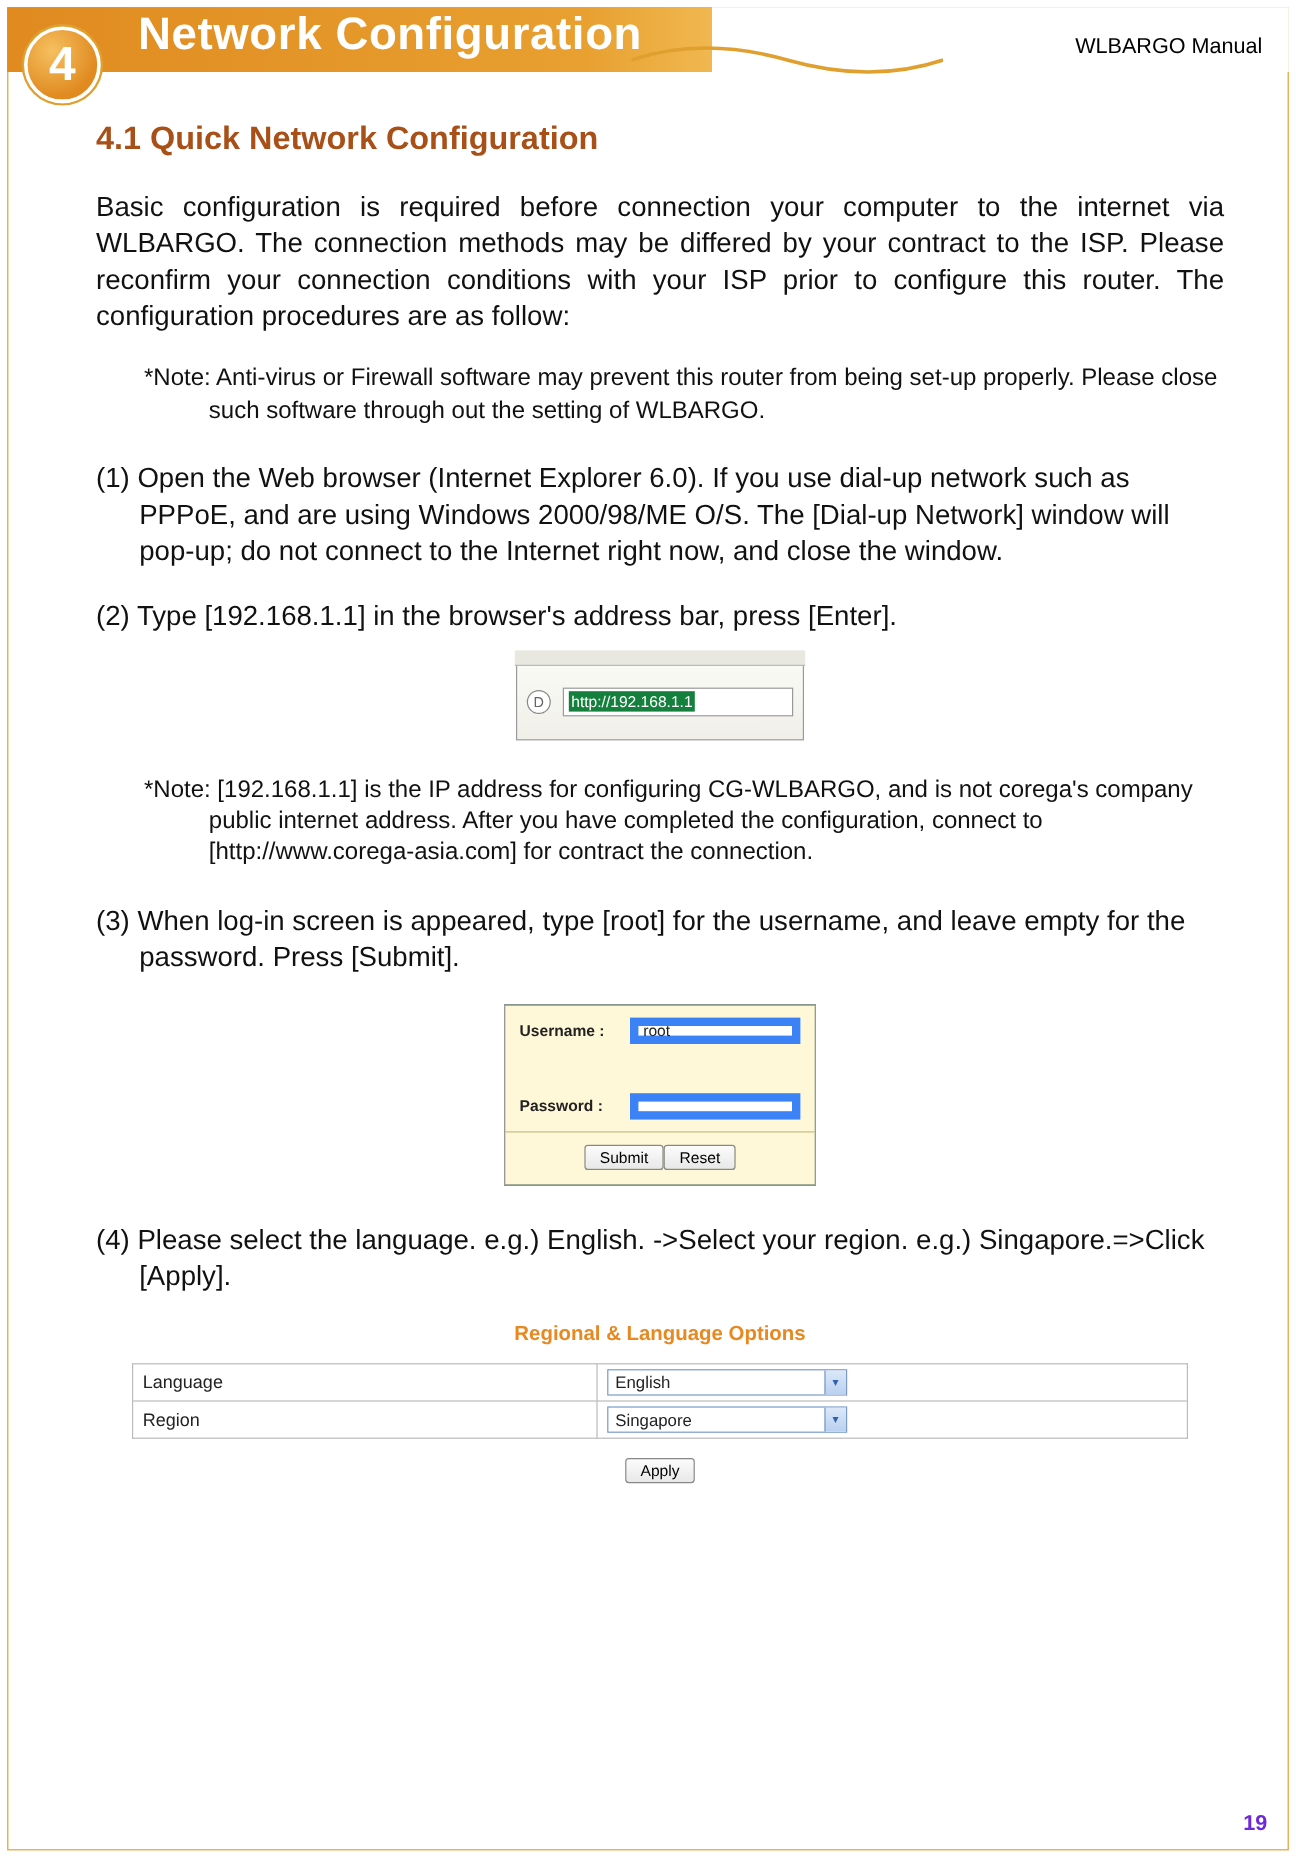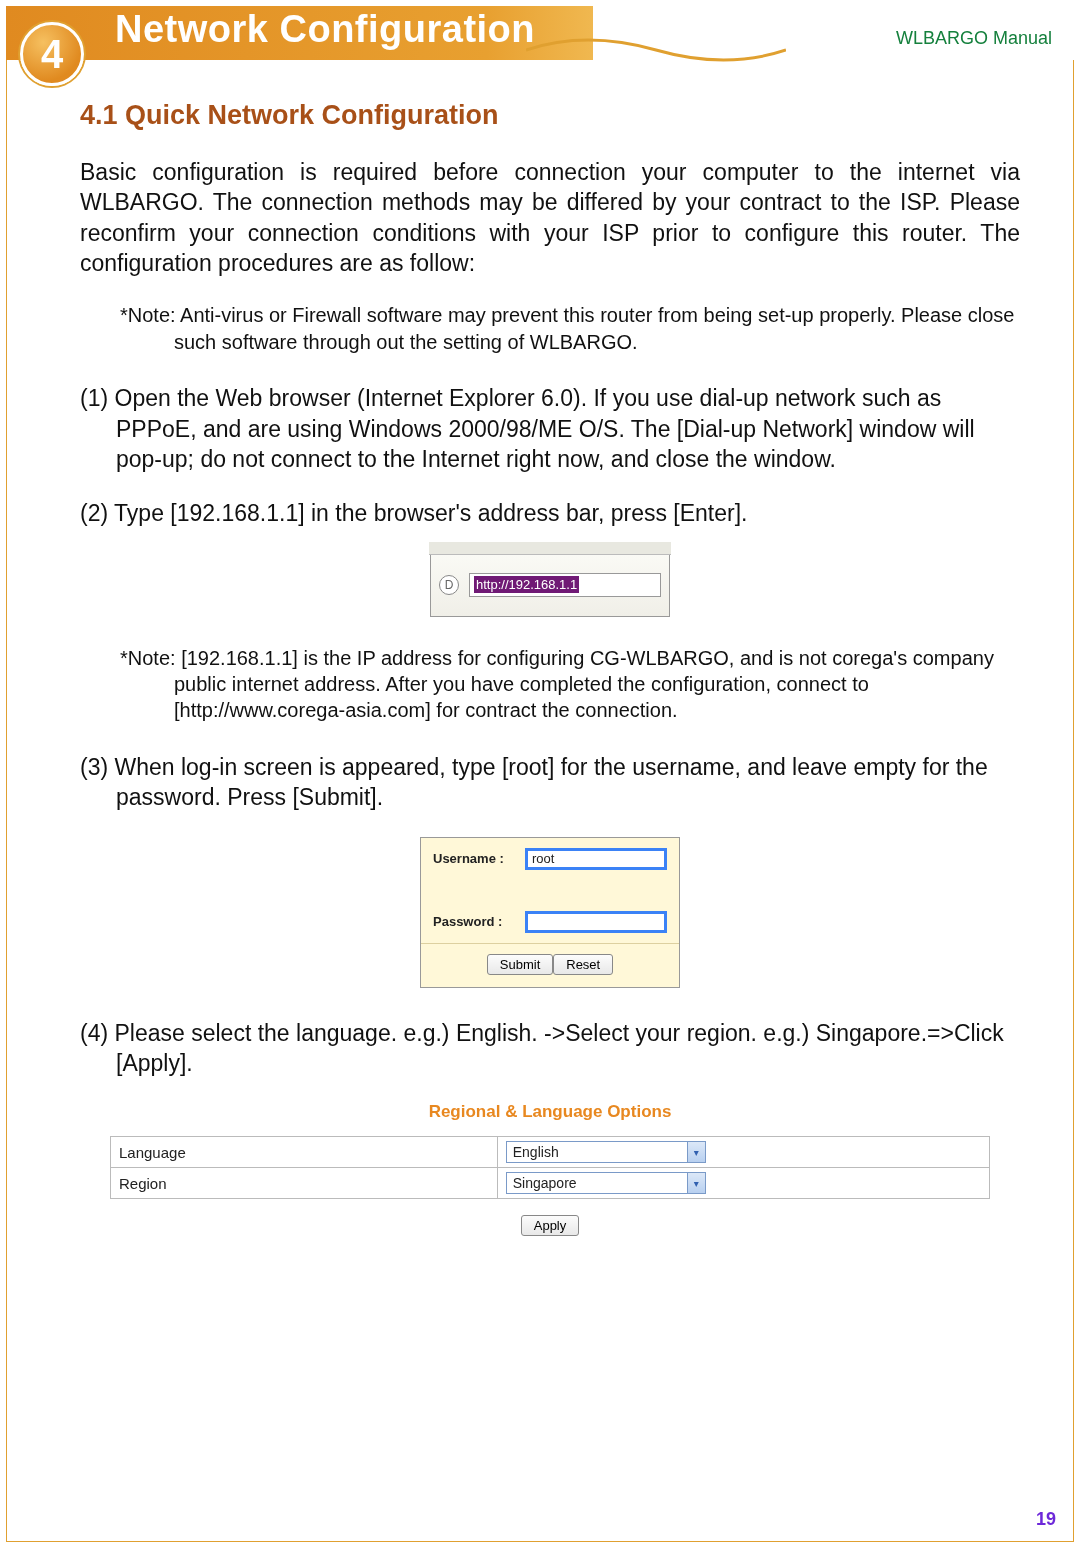--- a/index.html
+++ b/index.html
@@ -54,21 +54,21 @@
     font-size: 38px;
     font-weight: 600;
     letter-spacing: 0.5px;
     margin-left: 15px;
   }
   .manual-label {
     position: absolute;
     right: 28px;
     top: 28px;
     font-size: 18px;
-    color: #15803d;
+    color: #000000;
   }
   .header-swoosh {
     position: absolute;
     left: 520px;
     top: 30px;
     width: 260px;
     height: 28px;
     pointer-events: none;
   }
   .content {
@@ -145,21 +145,21 @@
   .url-field {
     flex: 1;
     border: 1px solid #999;
     background: #fff;
     height: 24px;
     display: flex;
     align-items: center;
     padding: 0 4px;
   }
   .url-text {
-    background: #701a75;
+    background: #15803d;
     color: #fff;
     font-family: "Tahoma", sans-serif;
     font-size: 13px;
     padding: 1px 2px;
   }
   .login-box {
     width: 260px;
     margin: 8px auto 30px auto;
     border: 1px solid #999;
     background: #14532d;
@@ -175,21 +175,21 @@
     font-family: Verdana, sans-serif;
     font-size: 13px;
   }
   .login-row:last-child { margin-bottom: 0; margin-top: 41px; }
   .login-label {
     width: 92px;
     font-weight: bold;
   }
   .login-input {
     flex: 1;
-    border: 3px solid #3b82f6;
+    border: 7px solid #3b82f6;
     height: 22px;
     background: #fff;
     font-family: Tahoma, sans-serif;
     font-size: 13px;
     padding: 0 4px;
     display: flex;
     align-items: center;
   }
   .login-btns {
     display: flex;

